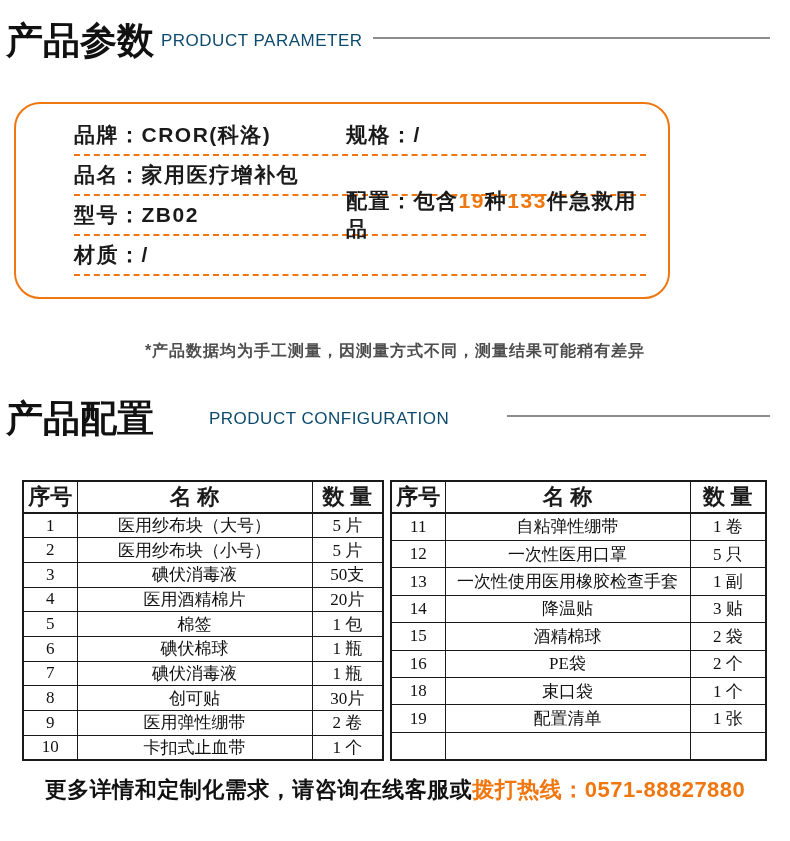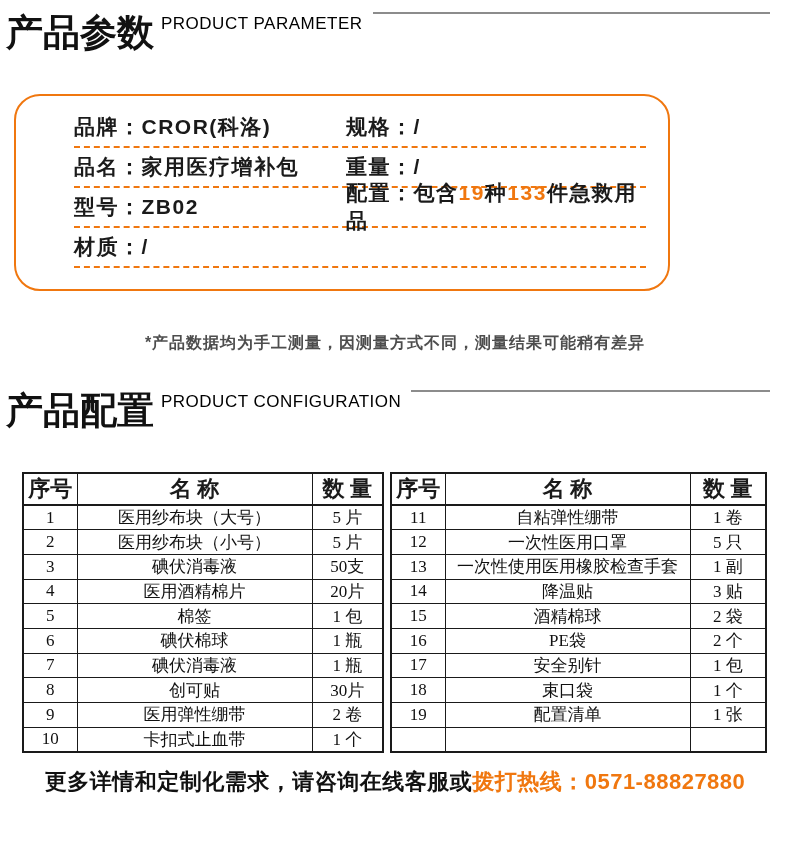--- a/index.html
+++ b/index.html
@@ -1,35 +1,35 @@
 <!DOCTYPE html>
 <html><head>
 <meta charset="utf-8">
 <style>
   * { margin: 0; padding: 0; box-sizing: border-box; }
   html, body { width: 790px; height: 841px; background: #ffffff; overflow: hidden; }
   body { font-family: "Liberation Sans", "DejaVu Sans", sans-serif; color: #1a1a1a; }
 
   
-  .section-header { display: flex; align-items: flex-start; margin: 12px 20px 0 6px; }
+  .section-header { display: flex; align-items: center; margin: 20px 20px 0 6px; }
   .h-cn { font-size: 37px; font-weight: bold; color: #111111; letter-spacing: 0px; line-height: 42px; }
-  .h-en { font-size: 17px; color: #000000; margin-left: 7px; letter-spacing: 0.5px; line-height: 24px; padding-bottom: 1px; white-space: nowrap; }
+  .h-en { font-size: 17px; color: #0c4a6e; margin-left: 7px; letter-spacing: 0.5px; line-height: 24px; padding-bottom: 1px; white-space: nowrap; }
   .h-line { flex: 1 1 auto; height: 2px; background: #8c8c8c; margin: 0 0 7px 10px; }
 
   
   .param-box { width: 656px; margin: 40px 0 0 14px; border: 2px solid #f0770f; border-radius: 26px; padding: 12px 22px 0 58px; height: 197px; }
   .param-row { display: flex; align-items: center; height: 40px; border-bottom: 2px dashed #f0770f; font-size: 21px; font-weight: bold; letter-spacing: 1.5px; }
   .param-cell.left { width: 272px; flex: 0 0 272px; }
   .param-cell.right { flex: 1; }
   .accent { color: #f0770f; }
 
   
   .note { margin-top: 42px; text-align: center; font-size: 16px; font-weight: 600; color: #4d4d4d; letter-spacing: 1px; }
 
-  .config-header { margin-top: 36px; }
+  .config-header { margin-top: 36px; gap: 48px; }
 
   
   .tables { display: flex; gap: 6px; margin: 40px 23px 0 22px; }
   table.cfg-table { border-collapse: collapse; table-layout: fixed; border: 2px solid #1a1a1a; font-family: "Liberation Serif", "DejaVu Serif", serif; font-size: 17px; }
   table.cfg-left { width: 362px; }
   table.cfg-right { width: 377px; }
   .cfg-table th, .cfg-table td { border: 1px solid #1a1a1a; text-align: center; vertical-align: middle; overflow: hidden; white-space: nowrap; }
   .cfg-table th { height: 22px; font-weight: bold; font-size: 22px; border-bottom-width: 2px; }
   .cfg-table td { height: 24.7px; font-weight: normal; color: #111; }
   .cfg-left th:nth-child(1), .cfg-left td:nth-child(1) { width: 54px; }
@@ -57,23 +57,20 @@
         <span>品牌：</span><span>CROR(科洛)</span>
       </div>
       <div class="param-cell right">
         <span>规格：</span><span>/</span>
       </div>
     </div>
     <div class="param-row">
       <div class="param-cell left">
         <span>品名：</span><span>家用医疗增补包</span>
       </div>
-      <div class="param-cell right">
-        <span>重量：</span><span>/</span>
-      </div>
     </div>
     <div class="param-row">
       <div class="param-cell left">
         <span>型号：</span><span>ZB02</span>
       </div>
       <div class="param-cell right">
         <span>配置：</span><span>包含</span><span class="accent">19</span><span>种</span><span class="accent">133</span><span>件急救用品</span>
       </div>
     </div>
     <div class="param-row">
@@ -187,25 +184,20 @@
             <td>15</td>
             <td>酒精棉球</td>
             <td>2 袋</td>
           </tr>
           <tr>
             <td>16</td>
             <td>PE袋</td>
             <td>2 个</td>
           </tr>
           <tr>
-            <td>17</td>
-            <td>安全别针</td>
-            <td>1 包</td>
-          </tr>
-          <tr>
             <td>18</td>
             <td>束口袋</td>
             <td>1 个</td>
           </tr>
           <tr>
             <td>19</td>
             <td>配置清单</td>
             <td>1 张</td>
           </tr>
           <tr>

